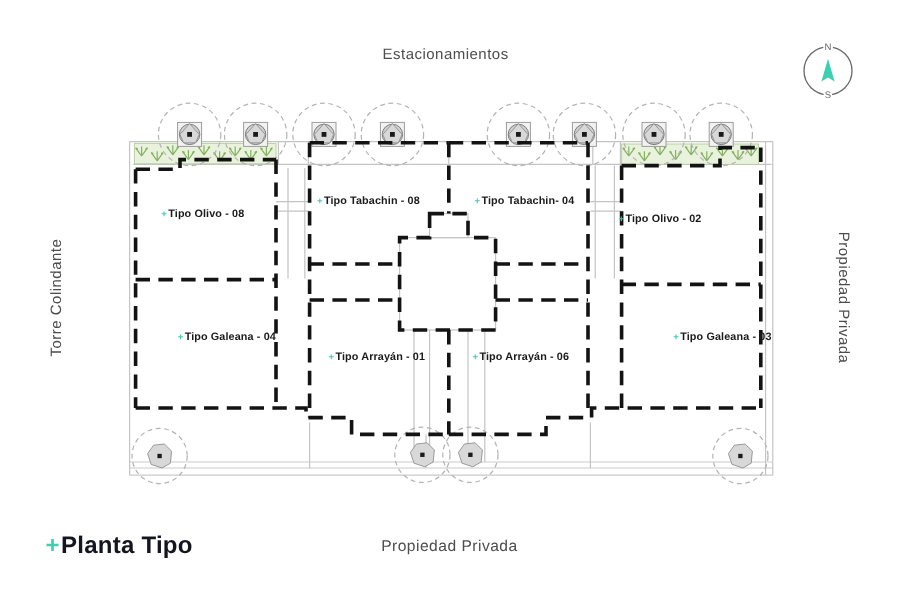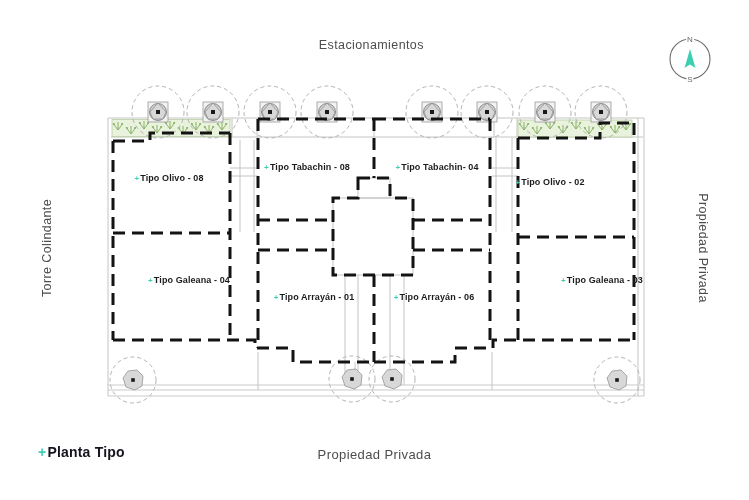--- a/index.html
+++ b/index.html
@@ -8,21 +8,21 @@
     font-family:"Liberation Sans", sans-serif;
   }
   .side-label{
     position:absolute;color:#4d4d4d;font-size:12.5px;letter-spacing:.4px;white-space:nowrap;
   }
   #top-label{left:50%;top:38px;transform:translateX(-53%);}
   #bottom-label{left:50%;top:447px;transform:translateX(-50%);font-size:13px;}
   #left-label{left:47px;top:248px;transform:translate(-50%,-50%) rotate(-90deg);}
   #right-label{left:703px;top:248px;transform:translate(-50%,-50%) rotate(90deg);}
   #title-block{
-    position:absolute;left:38px;top:444px;font-weight:bold;font-size:14px;color:#15151f;
+    position:absolute;left:38px;top:444px;font-weight:bold;font-size:20px;color:#15151f;
     letter-spacing:.2px;
   }
   #title-block .plus{color:#3ecfb2;margin-right:1px;}
   
   #compass{position:absolute;left:668px;top:36px;width:44px;height:46px;}
   .compass-letter{
     position:absolute;font-size:8px;color:#6a6a6a;background:#fff;padding:0 1px;
     transform:translate(-50%,-50%);
   }
   #compass-n{left:22px;top:3px;}

